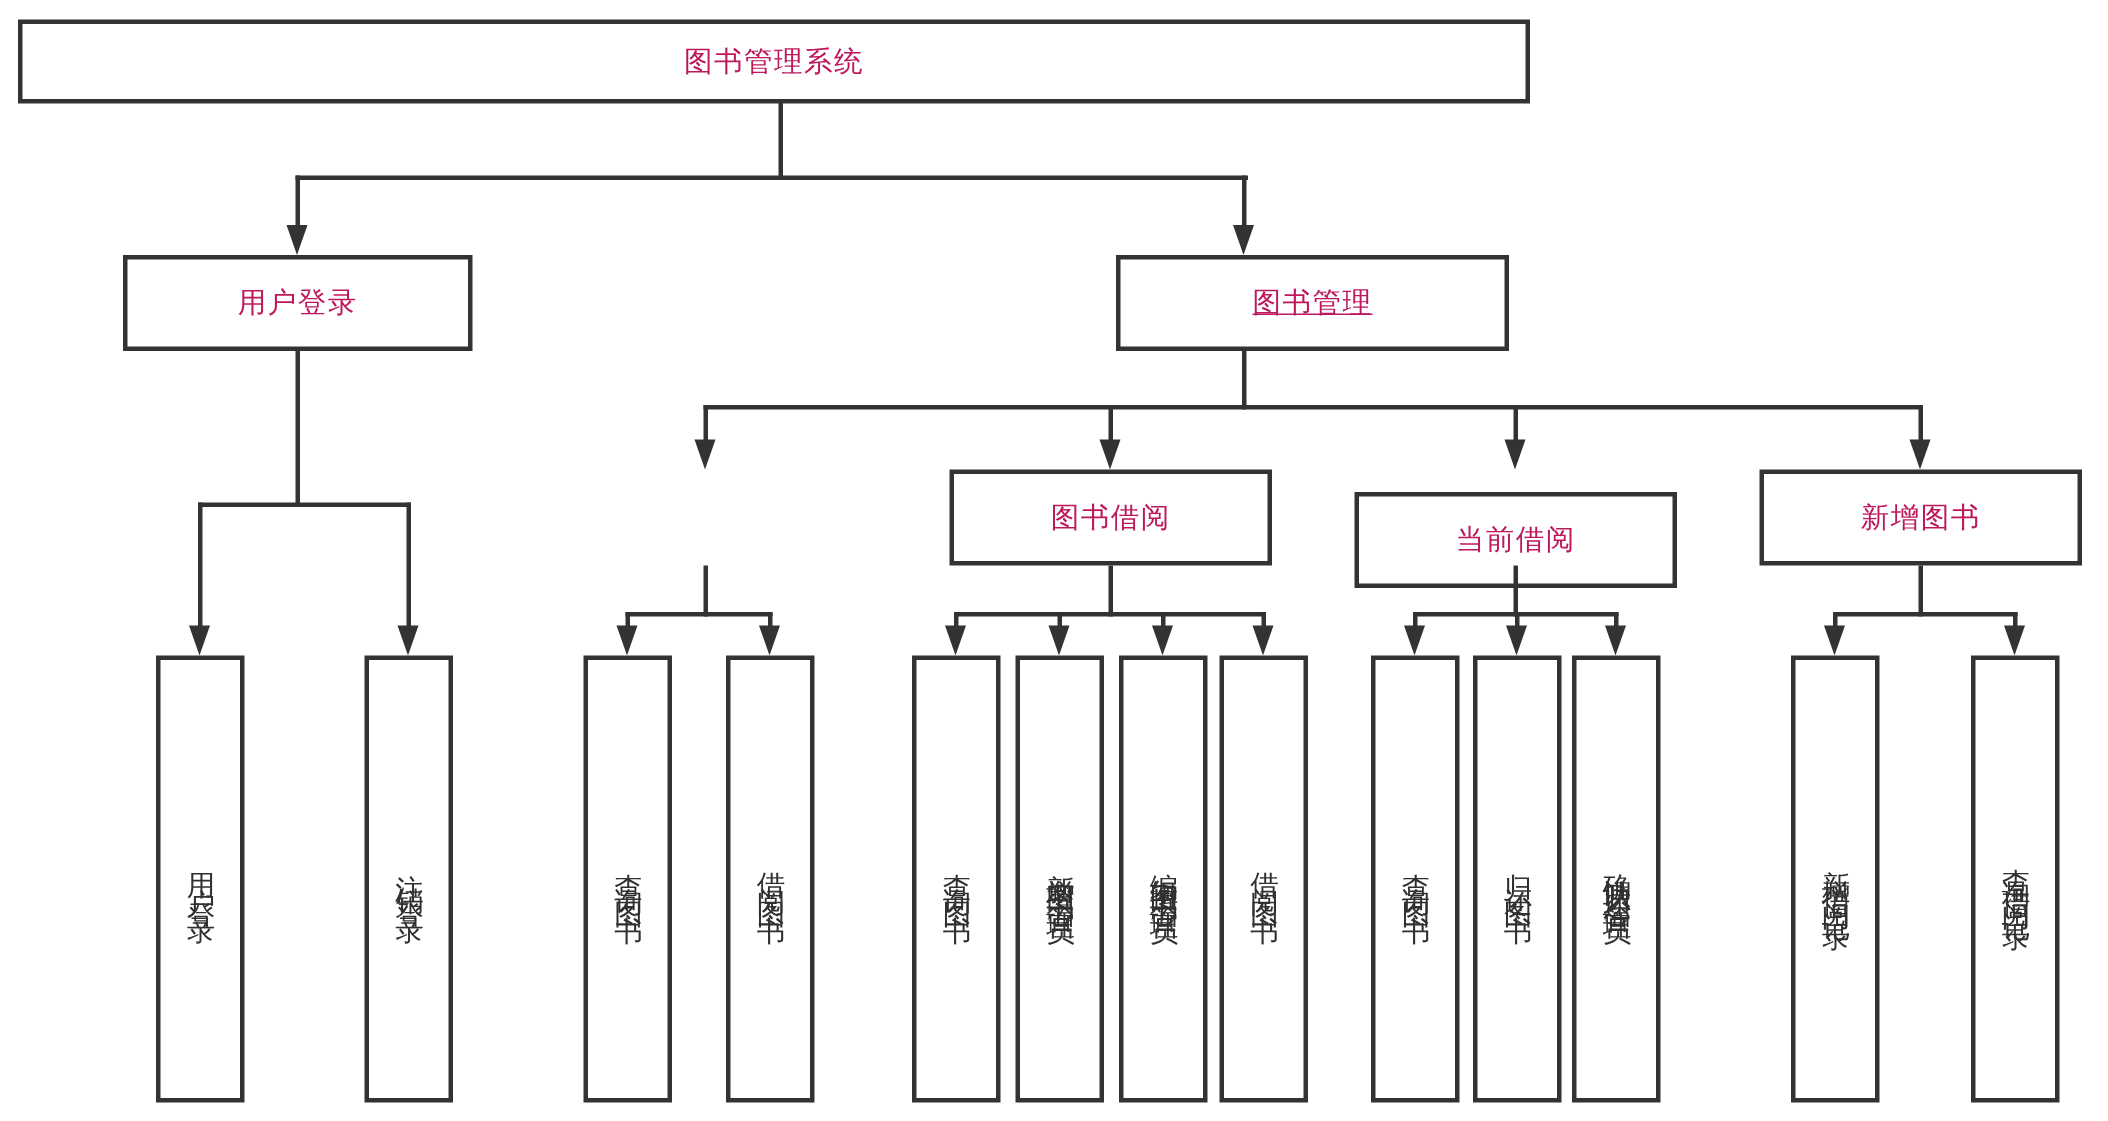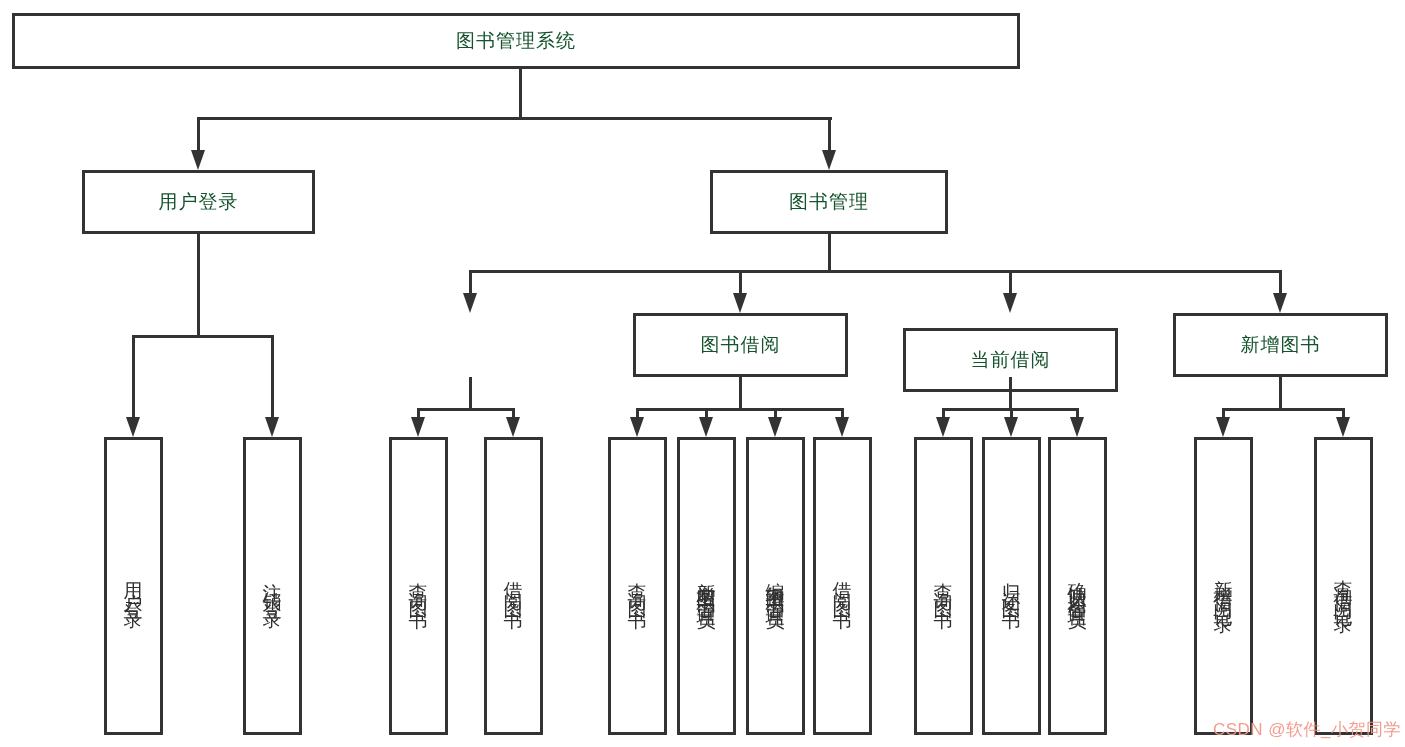--- a/index.html
+++ b/index.html
@@ -4,21 +4,21 @@
 <style>
   html,body{margin:0;padding:0;background:#ffffff;}
   .canvas{
     position:relative;width:1405px;height:747px;background:#ffffff;overflow:hidden;
     font-family:"Liberation Sans","DejaVu Sans",sans-serif;color:#303030;
   }
   
   .box{
     position:absolute;box-sizing:border-box;border:3px solid #333333;background:#ffffff;
     display:flex;align-items:center;justify-content:center;
-    font-size:19px;letter-spacing:1px;color:#14532d;
+    font-size:19px;letter-spacing:1px;color:#be185d;
   }
   
   .vbox{
     position:absolute;box-sizing:border-box;border:3px solid #333333;background:#ffffff;
     width:59px;height:298px;top:437px;
     display:flex;align-items:center;justify-content:center;
     writing-mode:vertical-rl;text-orientation:mixed;
     font-size:19px;letter-spacing:0.5em;line-height:1;color:#303030;
     white-space:nowrap;
   }
@@ -45,21 +45,21 @@
   <div class="box" style="left:12px;top:13px;width:1008px;height:56px;">图书管理系统</div>
 
   <div class="v" style="left:519px;top:68px;height:50px;"></div>
   <div class="h" style="left:197px;top:117px;width:635px;"></div>
   <div class="v" style="left:197px;top:117px;height:35px;"></div>
   <div class="arr" style="left:191px;top:150px;"></div>
   <div class="v" style="left:828px;top:117px;height:35px;"></div>
   <div class="arr" style="left:822px;top:150px;"></div>
 
   <div class="box" style="left:82px;top:170px;width:233px;height:64px;">用户登录</div>
-  <div class="box" style="left:710px;top:170px;width:238px;height:64px;">图书管理</div>
+  <div class="box" style="left:744px;top:170px;width:262px;height:64px;text-decoration:underline;">图书管理</div>
 
   <div class="v" style="left:197px;top:233px;height:105px;"></div>
   <div class="h" style="left:132px;top:335px;width:142px;"></div>
   <div class="v" style="left:132px;top:335px;height:84px;"></div>
   <div class="arr" style="left:126px;top:417px;"></div>
   <div class="v" style="left:271px;top:335px;height:84px;"></div>
   <div class="arr" style="left:265px;top:417px;"></div>
 
   <div class="v" style="left:828px;top:233px;height:40px;"></div>
   <div class="h" style="left:469px;top:270px;width:813px;"></div>
@@ -121,15 +121,14 @@
   <div class="vbox long" style="left:746px;">编辑图书（管理员）</div>
   <div class="vbox" style="left:813px;">借阅图书</div>
 
   <div class="vbox" style="left:914px;">查询图书</div>
   <div class="vbox" style="left:982px;">归还图书</div>
   <div class="vbox long" style="left:1048px;">确认归还（管理员）</div>
 
   <div class="vbox" style="left:1194px;letter-spacing:0.38em;">新增借阅记录</div>
   <div class="vbox" style="left:1314px;letter-spacing:0.38em;">查询借阅记录</div>
 
-  <div class="watermark">CSDN @软件_小贺同学</div>
 
 </div>
 
 </body></html>

